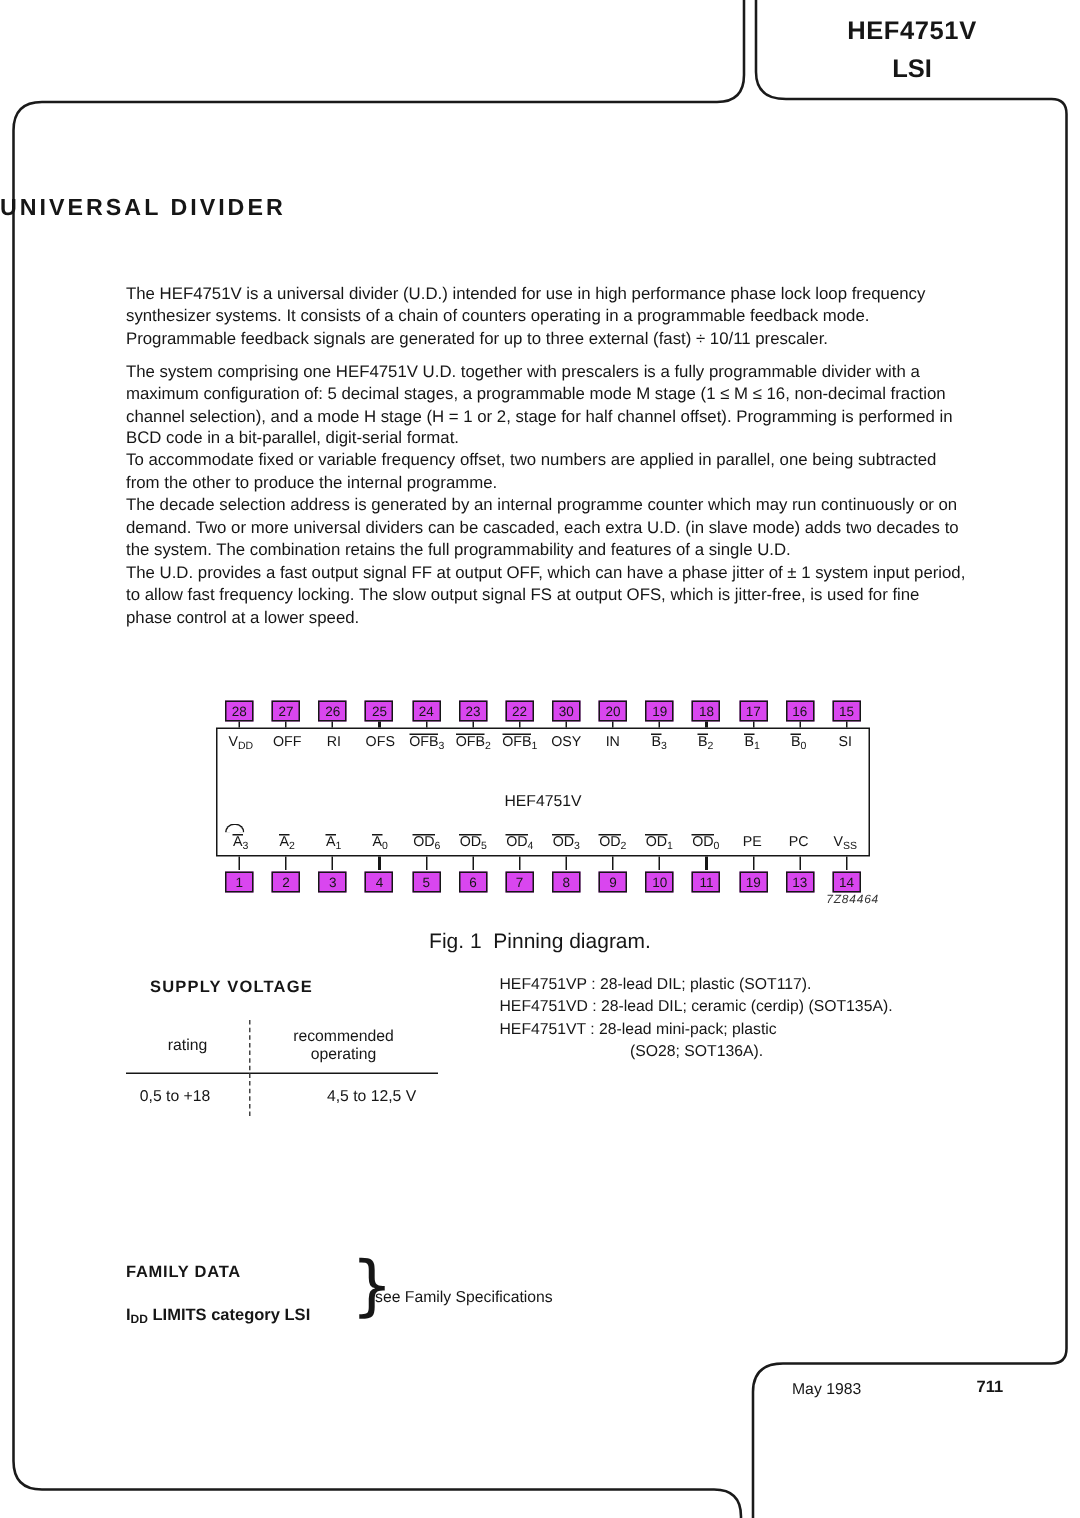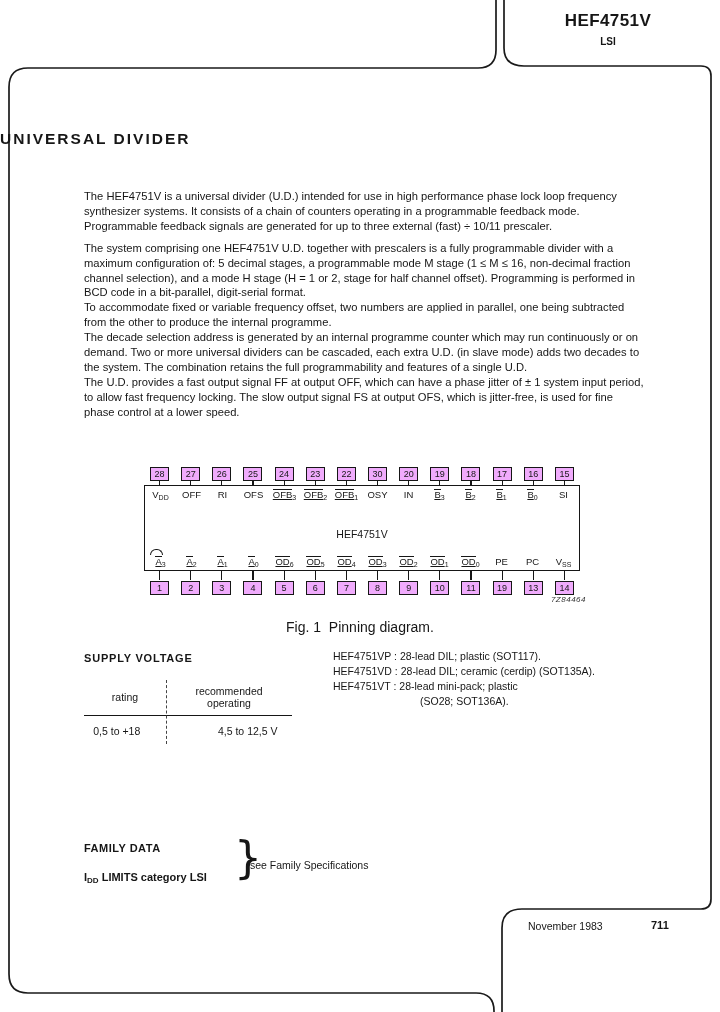--- a/index.html
+++ b/index.html
@@ -2,55 +2,55 @@
 <html><head>
 <meta charset="utf-8">
 <style>
   html,body{margin:0;padding:0;background:#ffffff;}
   .page{position:relative;width:720px;height:1012px;background:#fff;
         font-family:"Liberation Sans",sans-serif;color:#161616;overflow:hidden;padding-left:32px;}
   .frame-svg{position:absolute;inset:0;width:720px;height:1012px;}
 
   .hdr{position:absolute;left:504px;top:11px;width:208px;text-align:center;}
   .hdr .pn{font-size:17px;font-weight:bold;letter-spacing:.4px;}
-  .hdr .fam{font-size:10px;font-weight:bold;margin-top:5px;}
+  .hdr .fam{font-size:17px;font-weight:bold;margin-top:5px;}
 
   .title{position:absolute;top:130px;left:0;width:720px;text-align:left;
          font-size:15.5px;font-weight:bold;letter-spacing:2px;}
 
   .body-text{position:absolute;left:84px;top:189px;width:560px;
              font-size:11.2px;line-height:14.9px;text-align:left;}
   .body-text p{margin:0;}
   .body-text p.gap-after{margin-bottom:7px;}
 
   .diagram{position:absolute;left:144px;top:466px;width:436px;}
   .pin-row{display:flex;}
   .pin-row.nums{height:15px;}
   .pin-cell{flex:1;display:flex;justify-content:center;align-items:center;}
   .pin-box{width:17px;height:12px;border:1.2px solid #161616;display:flex;
-           align-items:center;justify-content:center;font-size:9px;background:#f0abfc;text-align:center;}
+           align-items:center;justify-content:center;font-size:9px;background:#d946ef;text-align:center;}
   .stub-row.top{height:4px;}
   .stub-row.bottom{height:9px;}
   .stub{width:1.2px;height:100%;background:#161616;}
   .chip{border:1.6px solid #161616;height:84px;position:relative;}
   .labels-top{margin-top:3px;}
   .labels-bottom{position:absolute;bottom:3px;left:0;right:0;}
   .pin-label{font-size:9.5px;white-space:nowrap;}
   .pin-label sub{font-size:7px;vertical-align:baseline;position:relative;bottom:-2px;}
-  .ovl{display:inline-block;border-top:1.1px solid #161616;line-height:1.1;text-decoration:underline;}
+  .ovl{display:inline-block;border-top:1.1px solid #161616;line-height:1.1;}
   .chip-name{text-align:center;font-size:10.5px;margin-top:28px;}
   .notch{position:absolute;left:5px;bottom:15px;width:11px;height:5px;
          border:1.2px solid #161616;border-bottom:none;border-radius:6px 6px 0 0;}
   .drawing-code{position:absolute;right:-6px;top:129px;font-size:8px;
                 font-style:italic;letter-spacing:.5px;color:#333;}
 
   .fig-caption{position:absolute;top:619px;left:0;width:720px;text-align:center;font-size:14px;}
 
   .supply{position:absolute;left:84px;top:652px;width:214px;}
-  .supply-heading{font-size:11px;font-weight:bold;letter-spacing:.8px;}
+  .supply-heading{font-size:11px;font-weight:bold;letter-spacing:.8px;margin-left:16px;}
   .sv-table{position:relative;font-size:10.5px;margin-top:21px;}
   .sv-row{display:flex;}
   .sv-head{align-items:center;padding-bottom:6px;}
   .sv-c1{width:82px;text-align:center;}
   .sv-c2{width:126px;text-align:center;}
   .sv-rule{border-top:1.2px solid #161616;width:208px;}
   .sv-vals{padding-top:9px;gap:48px;}
   .sv-vline{position:absolute;left:82px;top:-5px;height:64px;border-left:1px dashed #444;}
 
   .packages{position:absolute;left:333px;top:649px;font-size:10.5px;line-height:15px;}
@@ -392,16 +392,16 @@
       <div class="pkg-line indent">(SO28; SOT136A).</div>
     </div>
 
   <div class="family">
     <div class="family-heading">FAMILY DATA</div>
     <div class="idd-line"><span>I</span><sub>DD</sub><span> LIMITS category LSI</span></div>
     <div class="family-brace">}</div>
     <div class="family-note">see Family Specifications</div>
   </div>
 
-  <div class="footer-date">November 1983</div>
+  <div class="footer-date">May 1983</div>
   <div class="footer-page">711</div>
 
 </div>
 
 </body></html>

